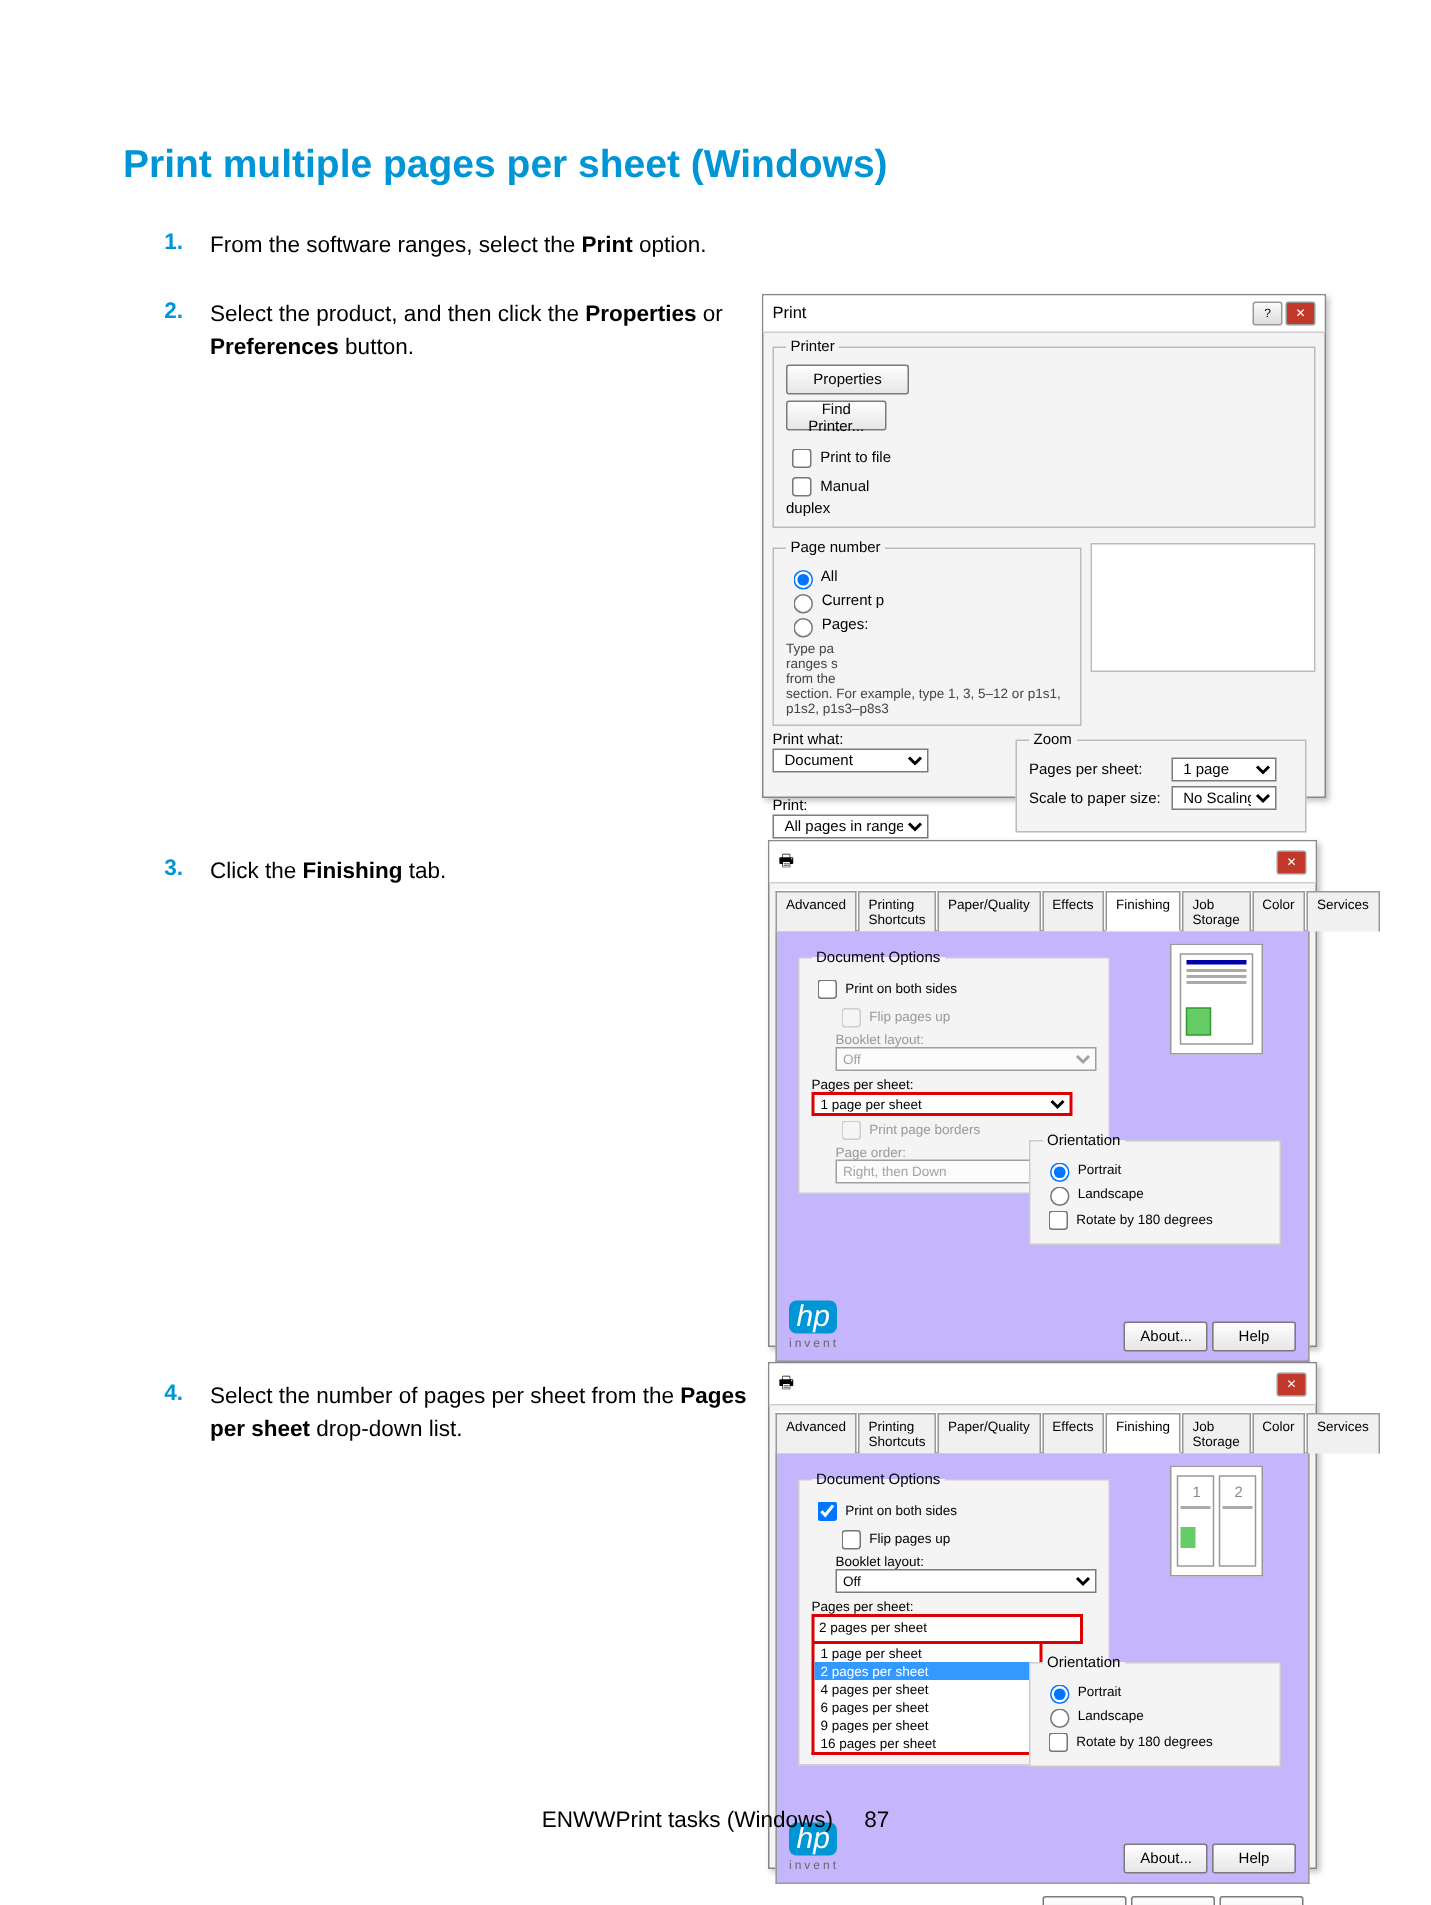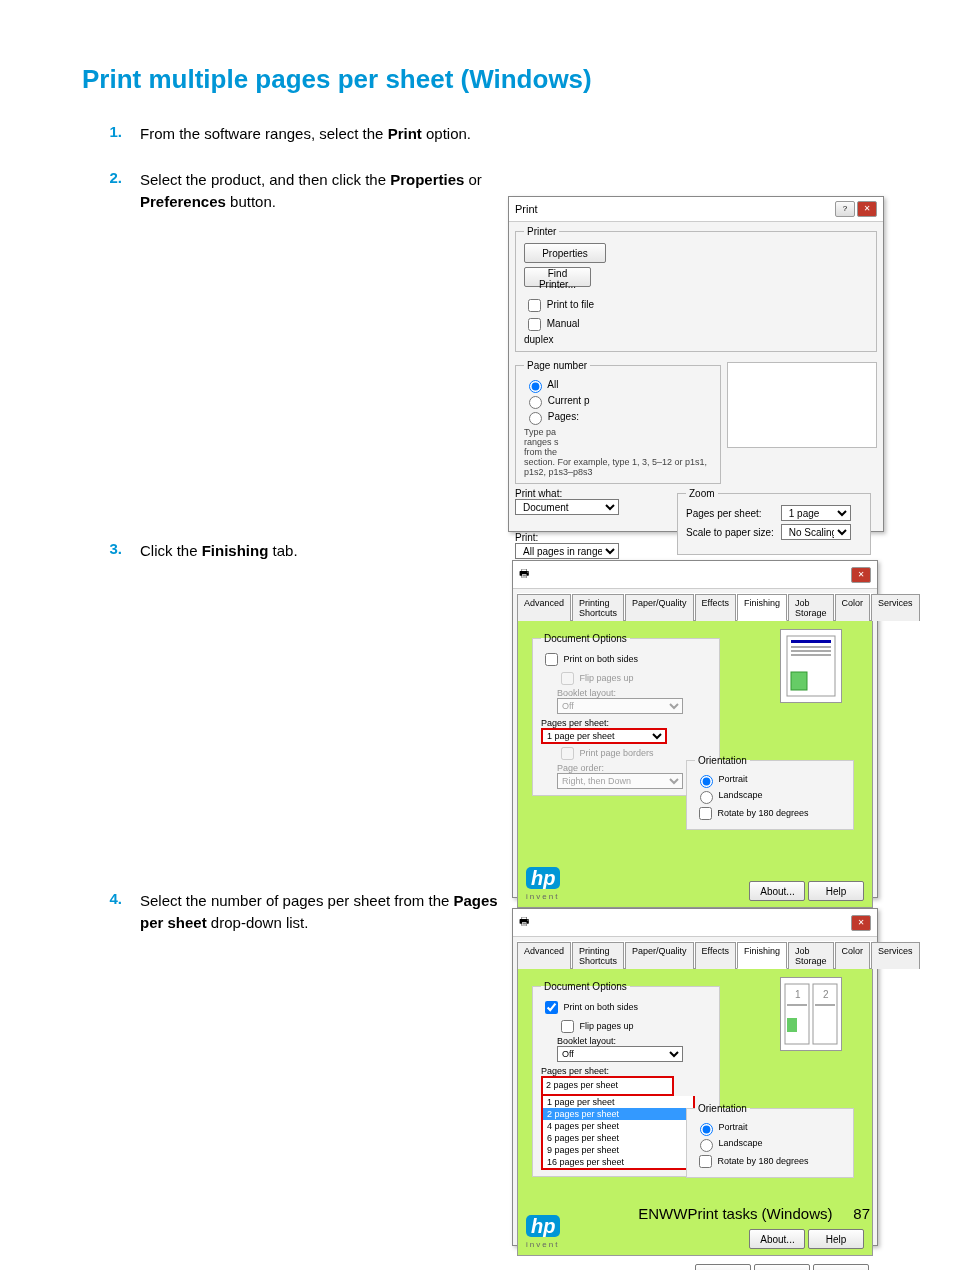--- a/index.html
+++ b/index.html
@@ -1,44 +1,44 @@
 <!DOCTYPE html>
 <html><head>
 <meta charset="utf-8">
 <style>
   body{margin:0;background:#fff;font-family:Arial,Helvetica,sans-serif;color:#000}
-  .page{width:954px;height:1270px;position:relative;box-sizing:border-box;padding:40px 82px}
+  .page{width:954px;height:1270px;position:relative;box-sizing:border-box;padding:70px 82px}
   h1{color:#0096d6;font-size:26px;font-weight:bold;margin:24px 0 28px 0}
   .row{display:flex;align-items:flex-start;margin-bottom:24px}
   .num{color:#0096d6;font-weight:bold;width:40px;text-align:right;padding-right:18px;font-size:15px}
   .txt{font-size:15px;line-height:1.45;max-width:360px}
   .bold{font-weight:bold}
-  .footer{position:absolute;bottom:48px;left:84px;right:84px;display:flex;justify-content:flex-end;font-size:15px}
+  .footer{position:absolute;bottom:48px;left:84px;right:84px;display:flex;justify-content:center;font-size:15px}
   
   .dlg{position:absolute;border:1px solid #888;background:#f4f4f4;font-size:10px;font-family:Tahoma,Arial,sans-serif;box-shadow:2px 2px 4px rgba(0,0,0,.25)}
   .tbar{background:#fff;border-bottom:1px solid #ccc;padding:4px 6px;font-size:11px;display:flex;justify-content:space-between;align-items:center}
   .wbtn{display:flex}
   .wb{width:18px;height:14px;margin-left:2px;border:1px solid #999;background:linear-gradient(#fafafa,#ddd);font-size:8px;text-align:center;line-height:14px;border-radius:2px}
   .wb.red{background:#c0392b;color:#fff}
   fieldset{border:1px solid #bbb;margin:4px 6px;padding:6px 8px;background:#f4f4f4}
   legend{font-size:10px;padding:0 3px}
   .inp{border:1px solid #7a7a7a;background:#fff;height:16px;font-size:10px;padding-left:3px}
   .btn{border:1px solid #7a7a7a;background:linear-gradient(#fefefe,#e6e6e6);height:20px;padding:0 10px;font-size:10px;border-radius:2px}
   .chk{vertical-align:middle}
   .lbl{display:inline-block}
   
   .tabs{display:flex;border-bottom:1px solid #999;margin:4px 4px 0 4px;background:#fff}
   .tab{font-size:9px;padding:3px 6px;border:1px solid #999;border-bottom:none;background:#f0f0f0;margin-right:1px;position:relative;top:1px}
   .tab.active{background:#fff;border-bottom:1px solid #fff}
-  .panel{background:#bef264;border:1px solid #999;border-top:none;margin:0 4px 4px 4px;padding:8px;min-height:270px;position:relative}
-  .sel{border:1px solid #7a7a7a;background:#fff;height:16px;font-size:9px;width:126px}
+  .panel{background:#c4b5fd;border:1px solid #999;border-top:none;margin:0 4px 4px 4px;padding:8px;min-height:270px;position:relative}
+  .sel{border:1px solid #7a7a7a;background:#fff;height:16px;font-size:9px;width:174px}
   .ind{padding-left:16px}
   .preview{border:1px solid #999;width:60px;height:72px;background:#fff;position:absolute;right:30px;top:8px}
   .preview svg{width:100%;height:100%}
-  .hp{font-family:Arial;font-weight:bold;font-style:italic;font-size:20px;background:#0096d6;color:#fff;border-radius:5px;padding:0 5px}
+  .hp{font-family:Arial;font-weight:normal;font-style:italic;font-size:20px;background:#0096d6;color:#fff;border-radius:5px;padding:0 5px}
   .dd{border:1px solid #7a7a7a;background:#fff}
   .dd .opt{font-size:9px;padding:1px 4px}
   .dd .opt.hl{background:#3399ff;color:#fff}
 </style>
 </head>
 <body>
 
 <div class="page">
   <h1>Print multiple pages per sheet (Windows)</h1>
 

